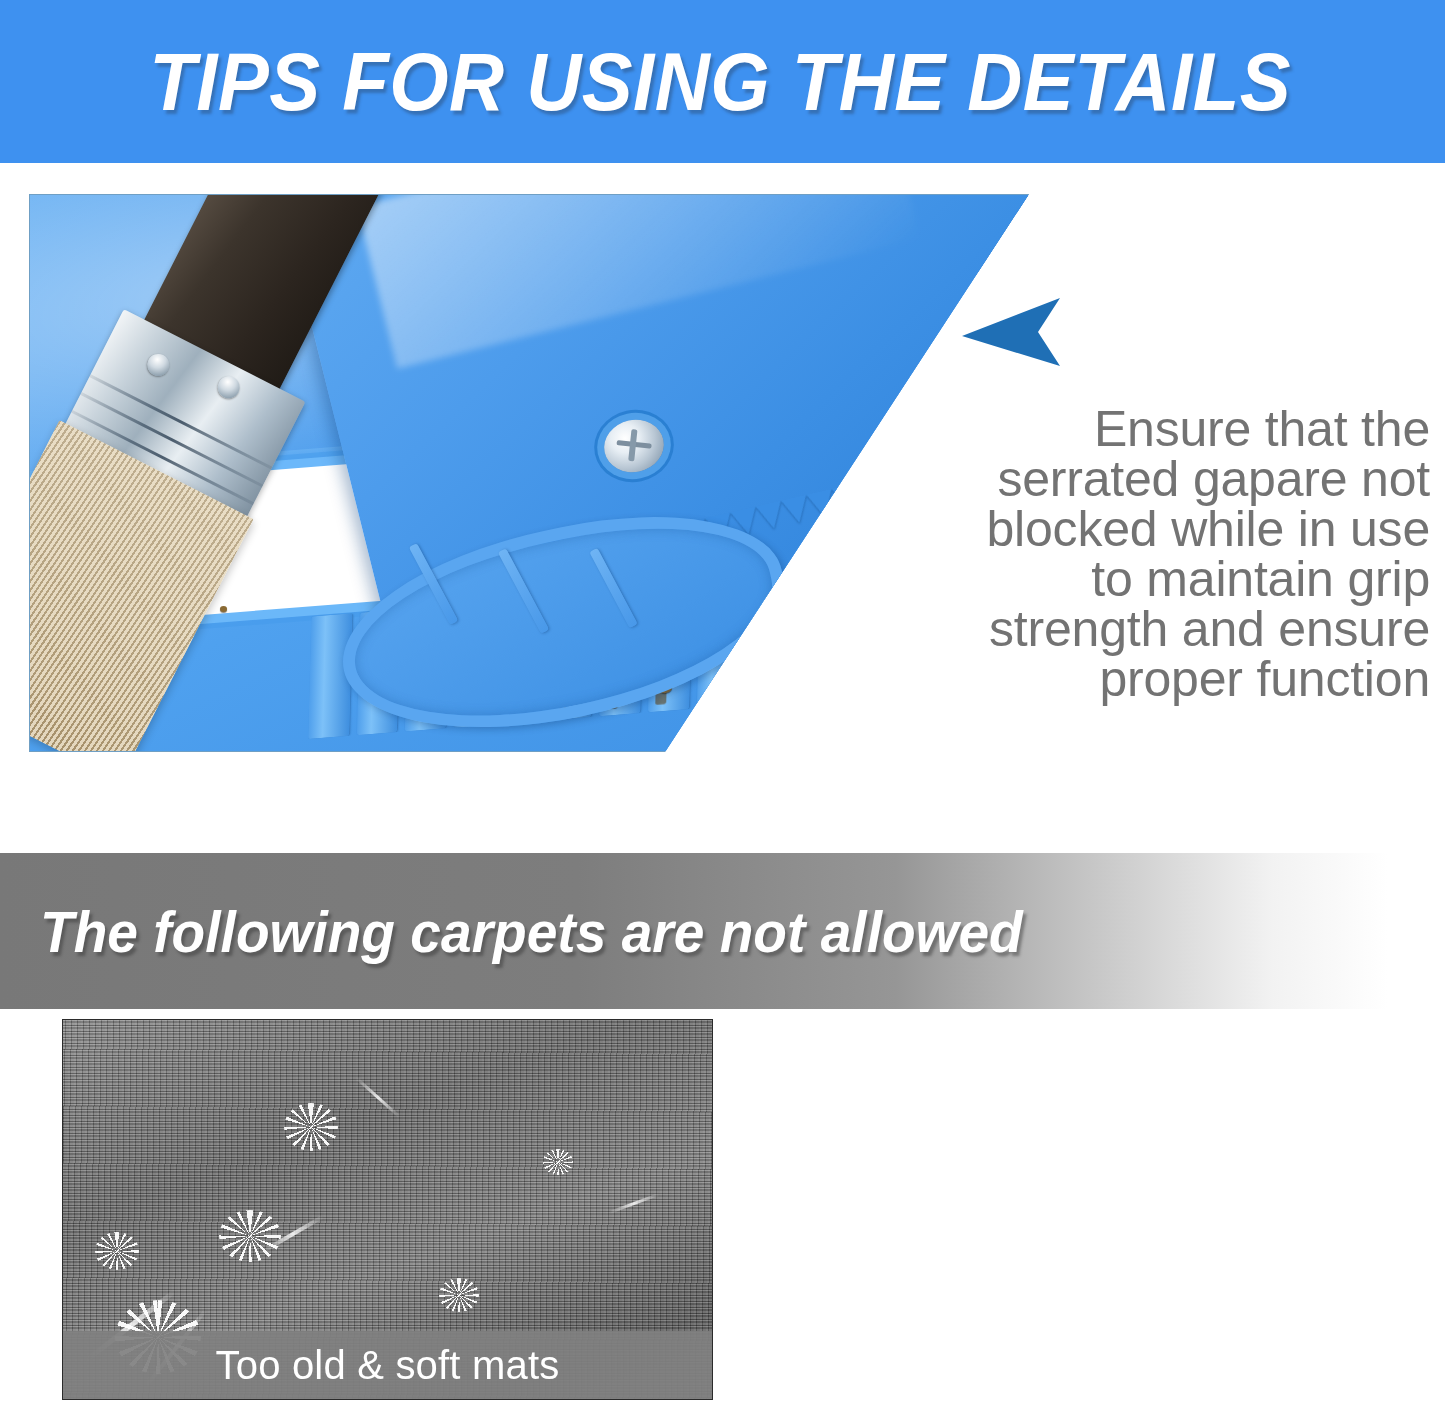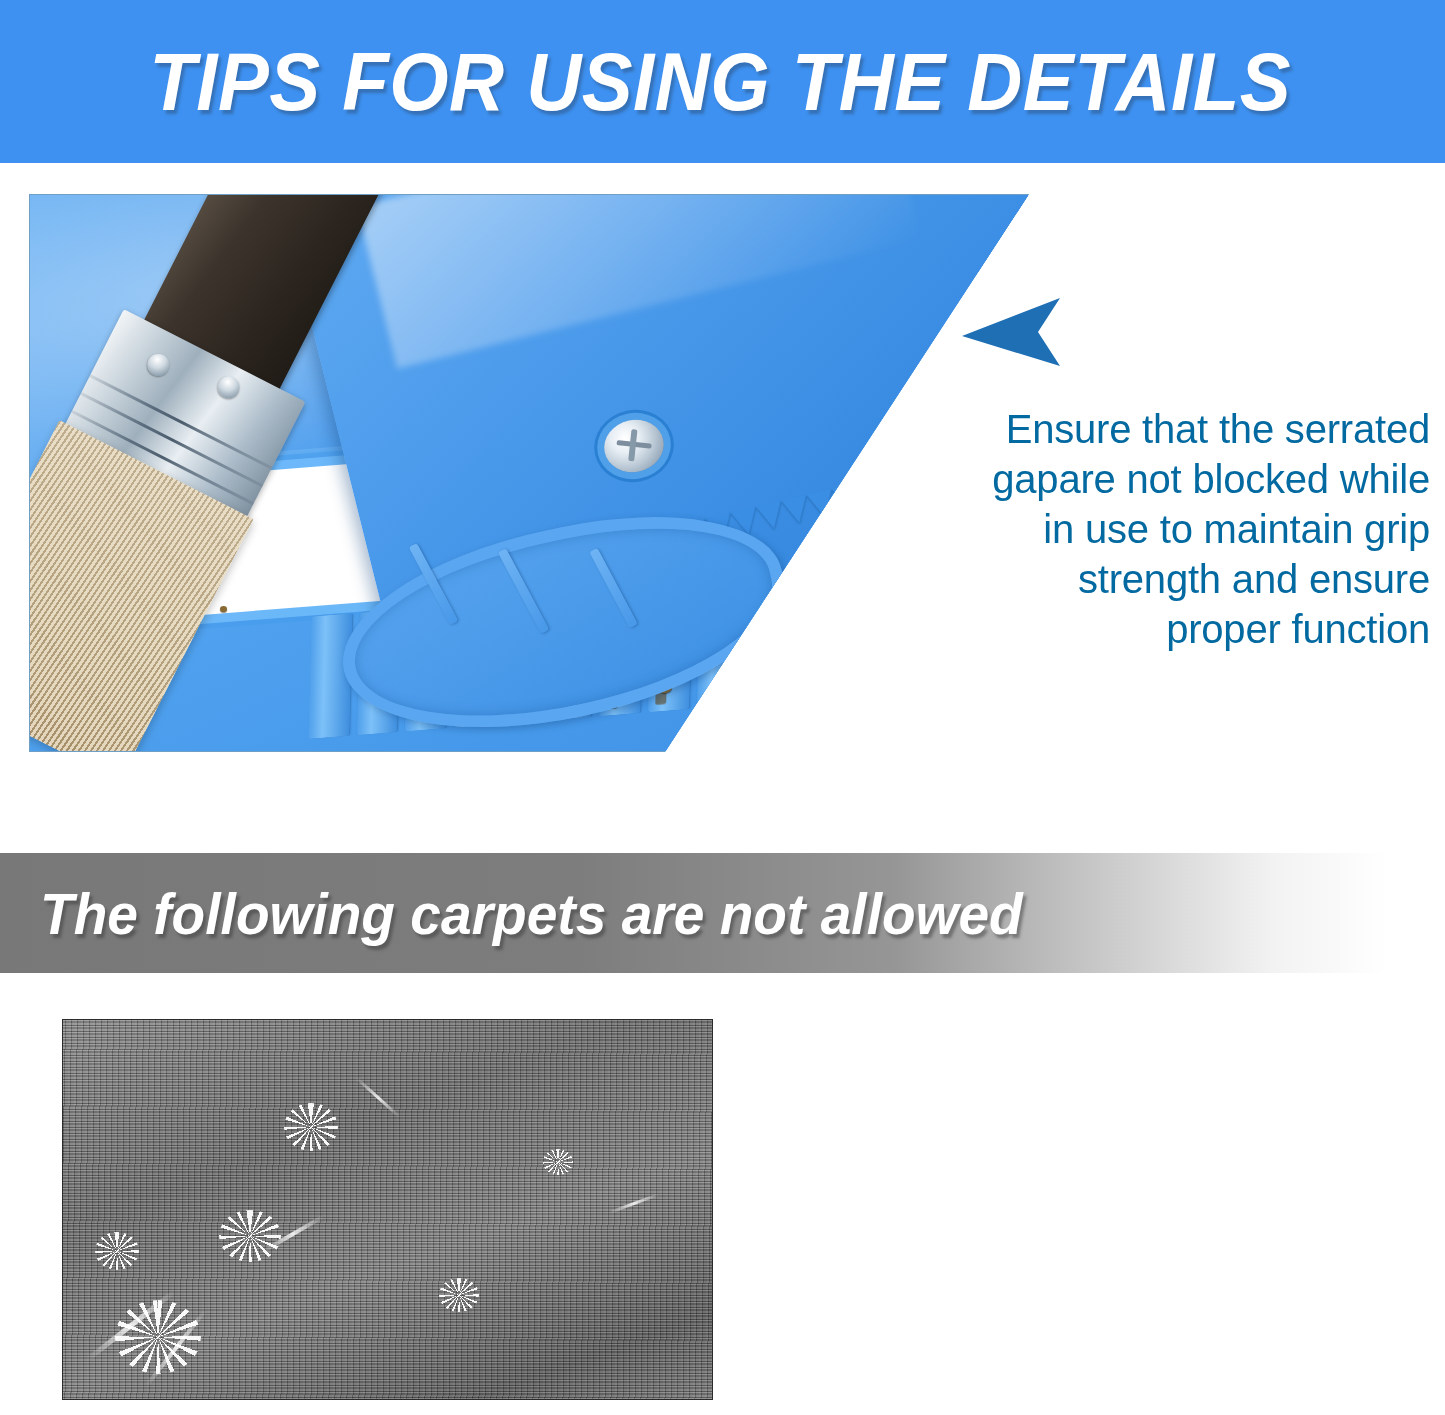--- a/index.html
+++ b/index.html
@@ -196,29 +196,29 @@
   }
 
   
   .callout{
     position:absolute; left:960px; top:296px; width:470px;
   }
   .callout-arrow{ display:block; }
   .callout-text{
     margin-top:36px;
     text-align:right;
-    color:#0369a1;
-    font-size:40px;
+    color:#737373;
+    font-size:50px;
     line-height:50px;
     letter-spacing:-0.2px;
   }
 
   
   .gray-banner{
-    position:absolute; left:0; top:853px; width:1445px; height:120px;
+    position:absolute; left:0; top:853px; width:1445px; height:156px;
     background:linear-gradient(90deg,#787878 0%,#7d7d7d 40%,#969696 62%,#cfcfcf 78%,#f2f2f2 88%,#ffffff 96%);
     display:flex; align-items:center;text-align:right;
   }
   .gray-banner-title{
     margin-left:40px;
     font-size:58px; font-weight:bold; font-style:italic;
     color:#ffffff;
     transform:scaleX(0.95);
     transform-origin:left center;
     text-shadow:3px 4px 3px rgba(50,50,50,0.45);
@@ -422,16 +422,17 @@
       <div class="tuft" style="left:5%;top:56%;width:44px;height:38px;"></div>
       <div class="tuft" style="left:8%;top:74%;width:86px;height:74px;"></div>
       <div class="tuft" style="left:58%;top:68%;width:40px;height:34px;"></div>
       <div class="tuft" style="left:74%;top:34%;width:30px;height:26px;"></div>
       <div class="streak" style="left:2%;top:80%;width:110px;height:5px;transform:rotate(-38deg);"></div>
       <div class="streak" style="left:10%;top:86%;width:96px;height:4px;transform:rotate(-52deg);"></div>
       <div class="streak" style="left:30%;top:56%;width:70px;height:4px;transform:rotate(-30deg);"></div>
       <div class="streak" style="left:44%;top:20%;width:58px;height:3px;transform:rotate(42deg);"></div>
       <div class="streak" style="left:84%;top:48%;width:52px;height:3px;transform:rotate(-20deg);"></div>
     </div>
+    <div class="card-caption">Too old &amp; soft mats</div>
   </div>
 
 
 </div>
 
 </body></html>

